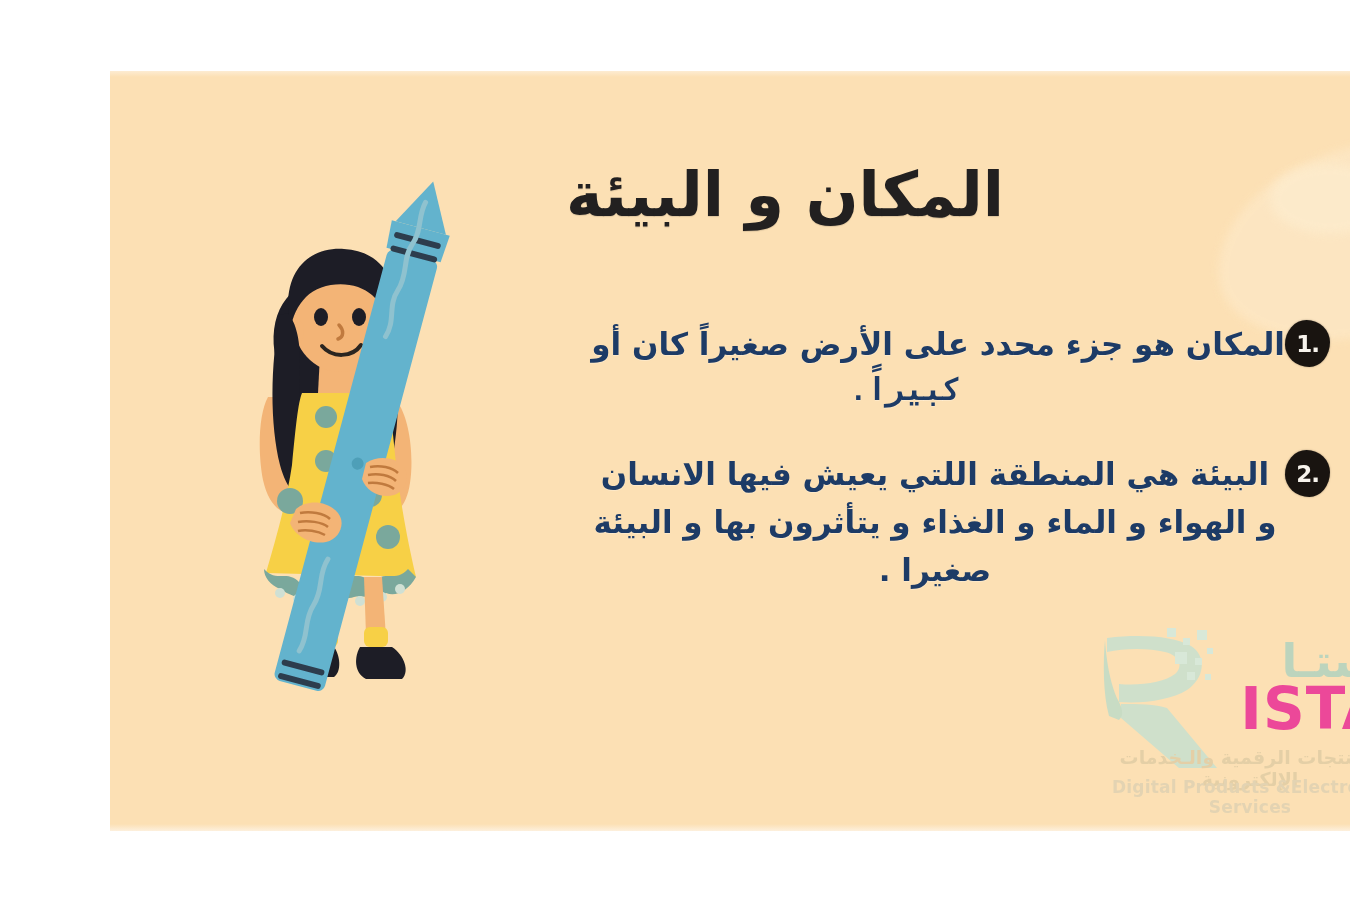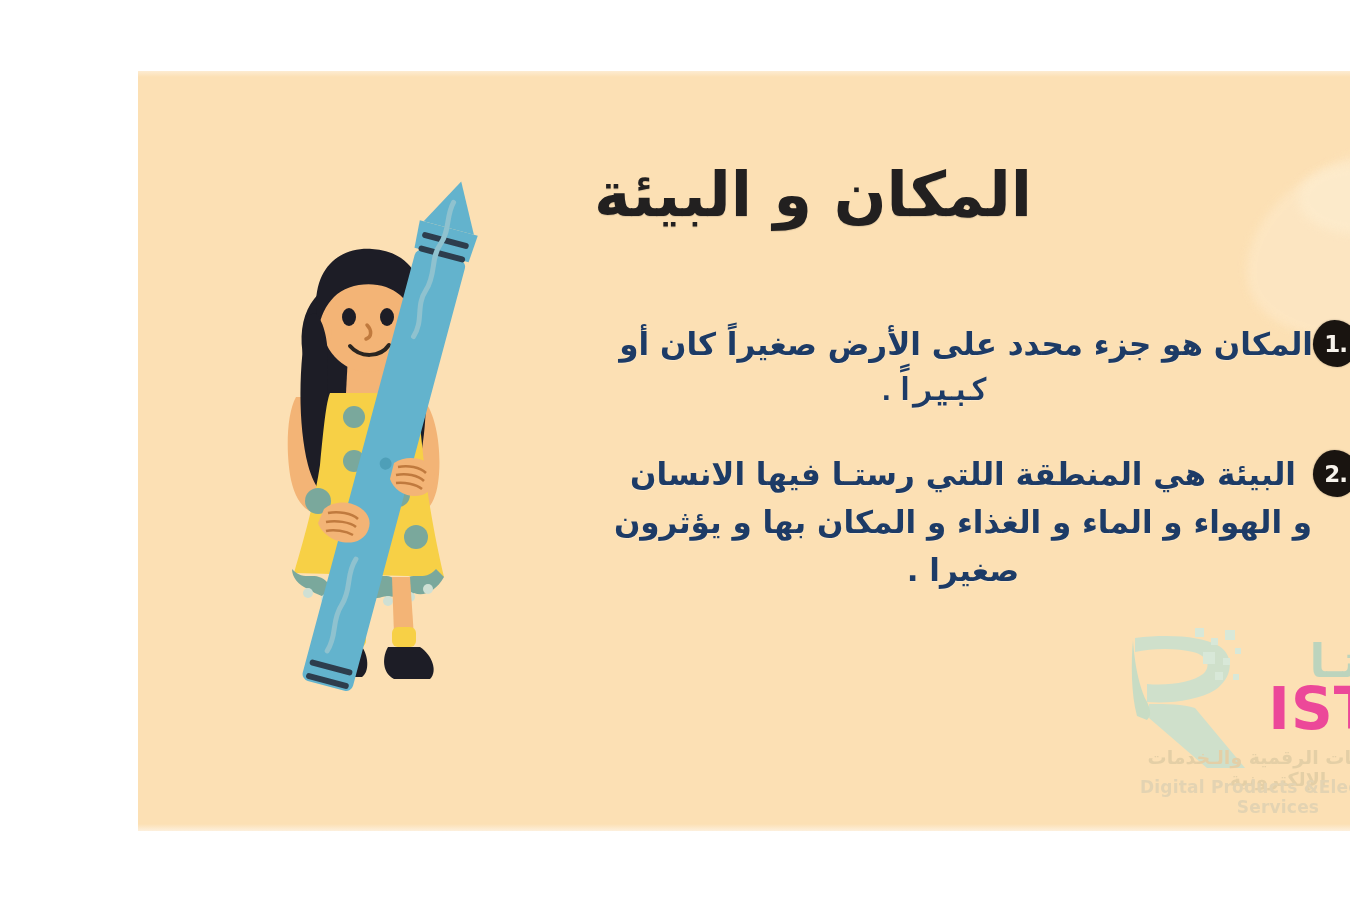--- a/index.html
+++ b/index.html
@@ -10,20 +10,21 @@
   }
   body {
     font-family: "DejaVu Sans", "Liberation Sans", sans-serif;
   }
   .canvas {
     position: relative;
     width: 1212px;
     height: 900px;
     overflow: hidden;
     background: #ffffff;
+    padding-left: 28px;
   }
 
   
   .slide {
     position: absolute;
     left: 0;
     top: 71px;
     width: 1350px;
     height: 760px;
     background: #fce0b4;
@@ -314,22 +315,22 @@
         <span class="line">المكان هو جزء محدد على الأرض صغيراً كان أو</span>
         <span class="line">كبيراً.</span>
       </div>
     </div>
 
     <div class="bullet-row b2">
       <div class="badge-wrap">
         <div class="badge">2.</div>
       </div>
       <div class="bullet-text">
-        <span class="line">البيئة هي المنطقة اللتي رستـا فيها الانسان</span>
-        <span class="line">و الهواء و الماء و الغذاء و المكان بها و يؤثرون</span>
+        <span class="line">البيئة هي المنطقة اللتي يعيش فيها الانسان</span>
+        <span class="line">و الهواء و الماء و الغذاء و يتأثرون بها و البيئة</span>
         <span class="line">صغيرا .</span>
       </div>
     </div>
 
   </div>
 
   <div class="watermark">
     <svg class="wm-logo" viewBox="0 0 140 150">
       <path d="M12 18 C46 14 78 16 96 26 C112 36 110 58 92 70 C76 80 48 84 24 82 L24 64 C46 66 70 62 80 54 C88 47 86 36 70 32 C54 28 30 28 12 32 Z" fill="#cfe0cb"></path>
       <path d="M26 84 C44 84 60 84 72 88 L122 148 L84 148 L26 98 Z" fill="#cfe0cb"></path>

